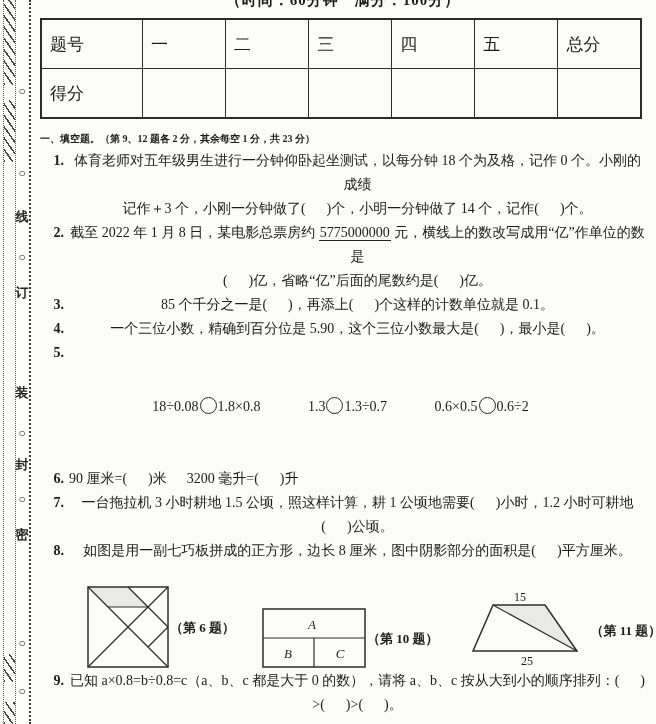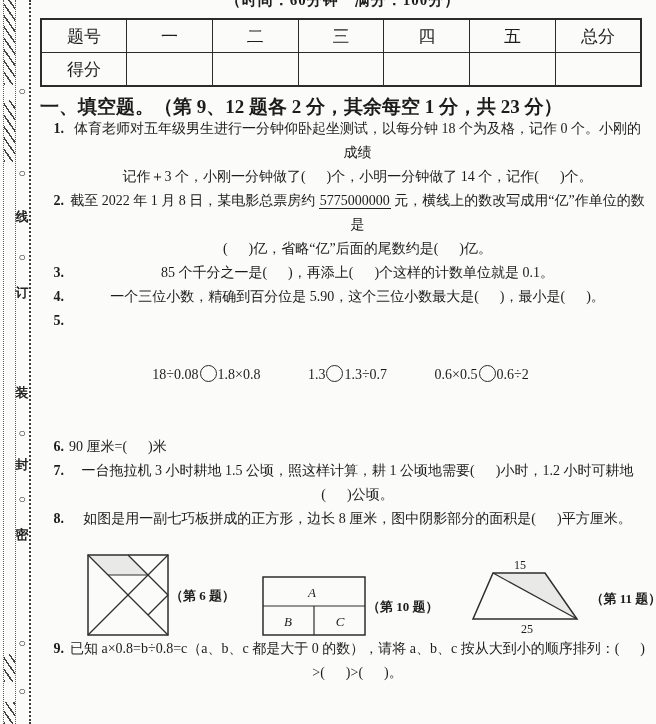--- a/index.html
+++ b/index.html
@@ -20,26 +20,26 @@
   .m-char{font-size:13px;font-weight:bold;}
 
   
   .content{position:absolute;left:40px;top:0;width:606px;}
   .header-clip{height:12px;overflow:hidden;}
   .header-clip > div{margin-top:-9px;text-align:center;font-size:15px;font-weight:bold;
                      letter-spacing:1px;white-space:pre;}
 
   
   table.score{border-collapse:collapse;width:602px;margin-top:6px;table-layout:fixed;}
-  table.score td{border:1.6px solid #2b2b2b;height:32px;text-align:center;
-                 font-size:17px;padding:0;margin-top:47px;}
+  table.score td{border:1.6px solid #2b2b2b;height:32px;text-align:left;
+                 font-size:17px;padding:8px;margin-top:47px;}
   table.score{border:2px solid #2b2b2b;}
   td.lblcol{width:84px;}
 
-  .section-title{margin-top:9px;font-weight:bold;font-size:19px;line-height:21px;white-space:pre-wrap;}
+  .section-title{margin-top:9px;font-weight:bold;font-size:10px;line-height:21px;white-space:pre-wrap;}
 
   .q{display:flex;align-items:flex-start;font-size:14px;line-height:24px;}
   .qnum{flex:0 0 24px;text-align:right;font-weight:bold;padding-right:5px;white-space:nowrap;}
   .qtext{flex:1;white-space:pre-wrap;text-align:center;}
   .ul{border-bottom:1.2px solid #222;padding:0 1px;}
   .circle{display:inline-block;width:15px;height:15px;border:1.4px solid #2a2a2a;
           border-radius:50%;vertical-align:-3px;margin:0 1px;}
   .q5row{margin-top:6px;margin-left:10px;white-space:nowrap;}
   .q5row .pair{margin-right:44px;}
   .q6row{display:flex;}
@@ -145,20 +145,21 @@
           <span class="pair"><span>1.3</span><span class="circle"></span><span>1.3÷0.7</span></span>
           <span class="pair"><span>0.6×0.5</span><span class="circle"></span><span>0.6÷2</span></span>
         </div>
       </div>
     </div>
 
     <div class="q">
       <span class="qnum">6.</span>
       <div class="qtext q6row">
         <span class="p1">90 厘米=(      )米</span>
+        <span>3200 毫升=(      )升</span>
       </div>
     </div>
 
     <div class="q">
       <span class="qnum">7.</span>
       <div class="qtext">一台拖拉机 3 小时耕地 1.5 公顷，照这样计算，耕 1 公顷地需要(      )小时，1.2 小时可耕地
 (      )公顷。</div>
     </div>
 
     <div class="q">

